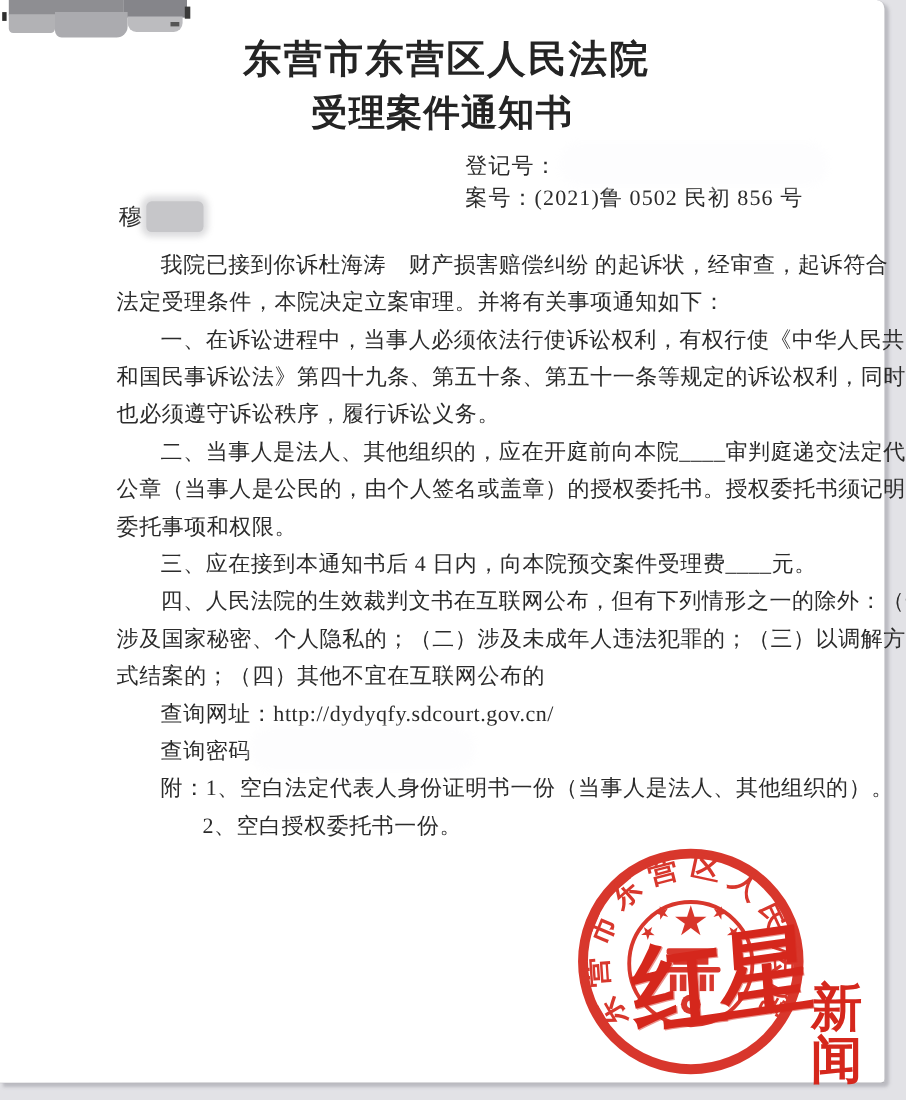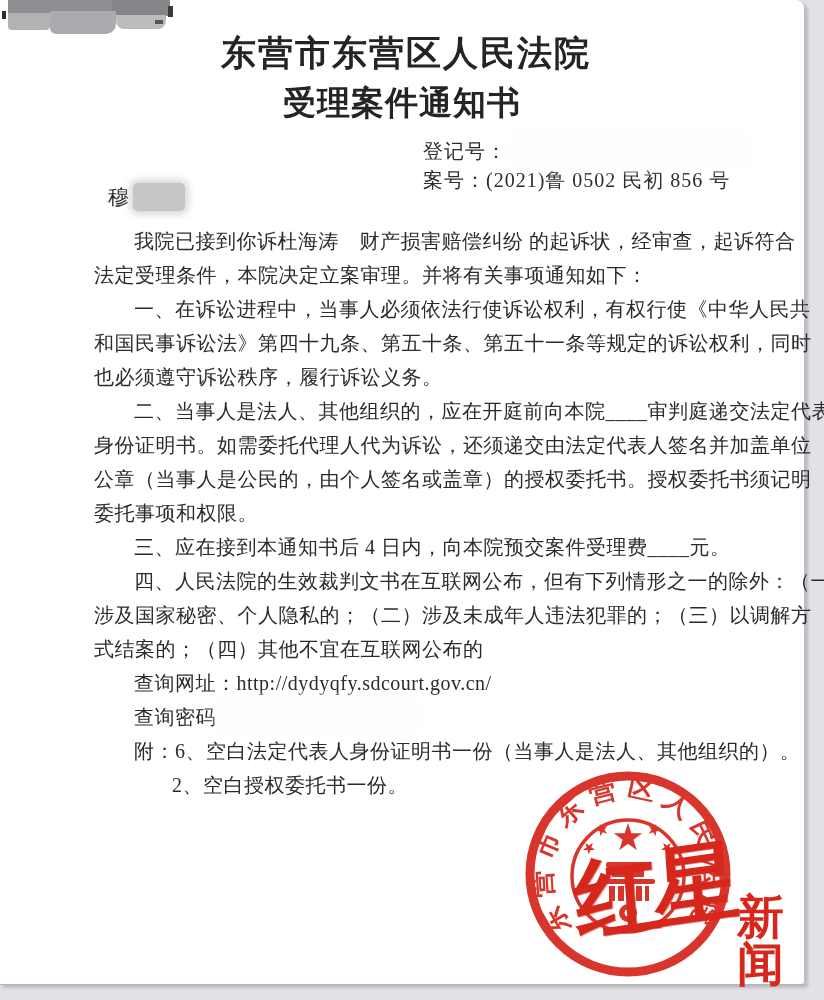--- a/index.html
+++ b/index.html
@@ -51,21 +51,21 @@
   .blur-reg{width:235px;height:30px;margin-left:6px;}
   .blur-pwd{width:195px;height:30px;margin-left:4px;}
   
   .addressee{position:absolute;left:108px;top:183px;font-size:21px;color:#2b2b2b;}
   .blur-name{
     display:inline-block;vertical-align:middle;width:52px;height:28px;
     background:#c6c6c9;border-radius:5px;margin-left:4px;position:relative;top:-2px;
     box-shadow:0 0 6px 4px rgba(216,216,218,.9);
   }
   
-  .body-block{position:absolute;left:94px;top:224px;width:652px;font-size:20px;color:#2b2b2b;}
+  .body-block{position:absolute;left:106px;top:224px;width:652px;font-size:20px;color:#2b2b2b;}
   .bl{height:34px;line-height:34px;white-space:nowrap;letter-spacing:.5px;}
   .ind{text-indent:2em;}
   .ind4{text-indent:3.9em;}
   
   .seal{position:absolute;left:512px;top:766px;width:232px;height:220px;}
   
   .rs-script{
     position:absolute;left:574px;top:848px;
     font-size:86px;font-weight:bold;color:#d5271c;
     transform:rotate(-8deg) skewX(-4deg);
@@ -119,30 +119,29 @@
     <span>穆</span><span class="blur-name"></span>
   </div>
 
   <div class="body-block">
     <div class="bl ind">我院已接到你诉杜海涛　财产损害赔偿纠纷 的起诉状，经审查，起诉符合</div>
     <div class="bl">法定受理条件，本院决定立案审理。并将有关事项通知如下：</div>
     <div class="bl ind">一、在诉讼进程中，当事人必须依法行使诉讼权利，有权行使《中华人民共</div>
     <div class="bl">和国民事诉讼法》第四十九条、第五十条、第五十一条等规定的诉讼权利，同时</div>
     <div class="bl">也必须遵守诉讼秩序，履行诉讼义务。</div>
     <div class="bl ind">二、当事人是法人、其他组织的，应在开庭前向本院____审判庭递交法定代表人</div>
-    <div class="bl">身份证明书。如需委托代理人代为诉讼，还须递交由法定代表人签名并加盖单位</div>
     <div class="bl">公章（当事人是公民的，由个人签名或盖章）的授权委托书。授权委托书须记明</div>
     <div class="bl">委托事项和权限。</div>
     <div class="bl ind">三、应在接到本通知书后 4 日内，向本院预交案件受理费____元。</div>
     <div class="bl ind">四、人民法院的生效裁判文书在互联网公布，但有下列情形之一的除外：（一）</div>
     <div class="bl">涉及国家秘密、个人隐私的；（二）涉及未成年人违法犯罪的；（三）以调解方</div>
     <div class="bl">式结案的；（四）其他不宜在互联网公布的</div>
     <div class="bl ind">查询网址：http://dydyqfy.sdcourt.gov.cn/</div>
     <div class="bl ind"><span>查询密码</span><span class="blur-pill blur-pwd"></span></div>
-    <div class="bl ind">附：6、空白法定代表人身份证明书一份（当事人是法人、其他组织的）。</div>
+    <div class="bl ind">附：1、空白法定代表人身份证明书一份（当事人是法人、其他组织的）。</div>
     <div class="bl ind4">2、空白授权委托书一份。</div>
   </div>
 
   <svg class="seal" viewBox="0 0 232 220" xmlns="http://www.w3.org/2000/svg">
     <g fill="#d5261b" opacity="0.92">
 
       <circle cx="116" cy="108" r="98" fill="none" stroke="#d5261b" stroke-width="9"></circle>
 
       <defs>
         <path id="sealArc" d="M 61.5,162.4 A 77,77 0 1 1 170.5,162.4" fill="none"></path>

